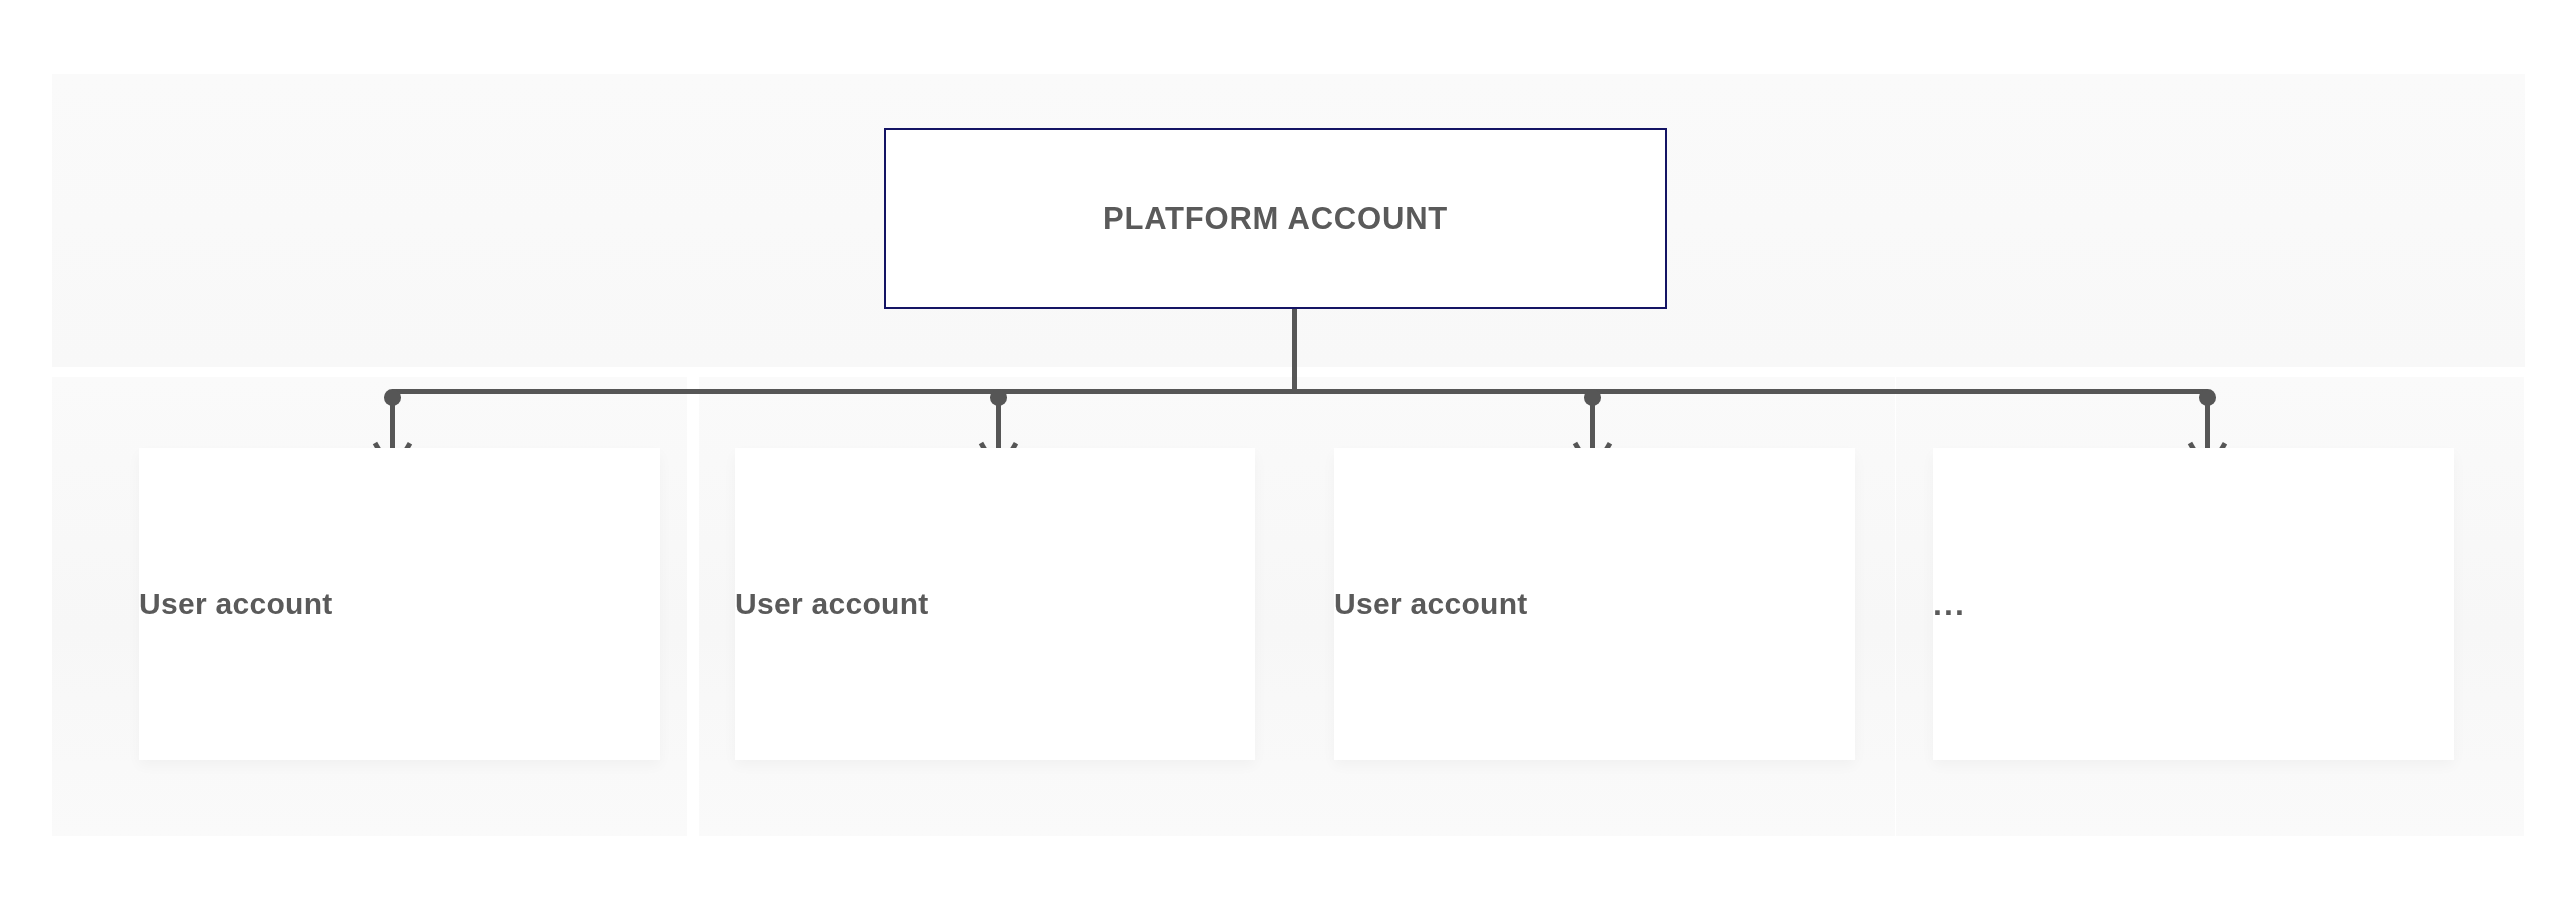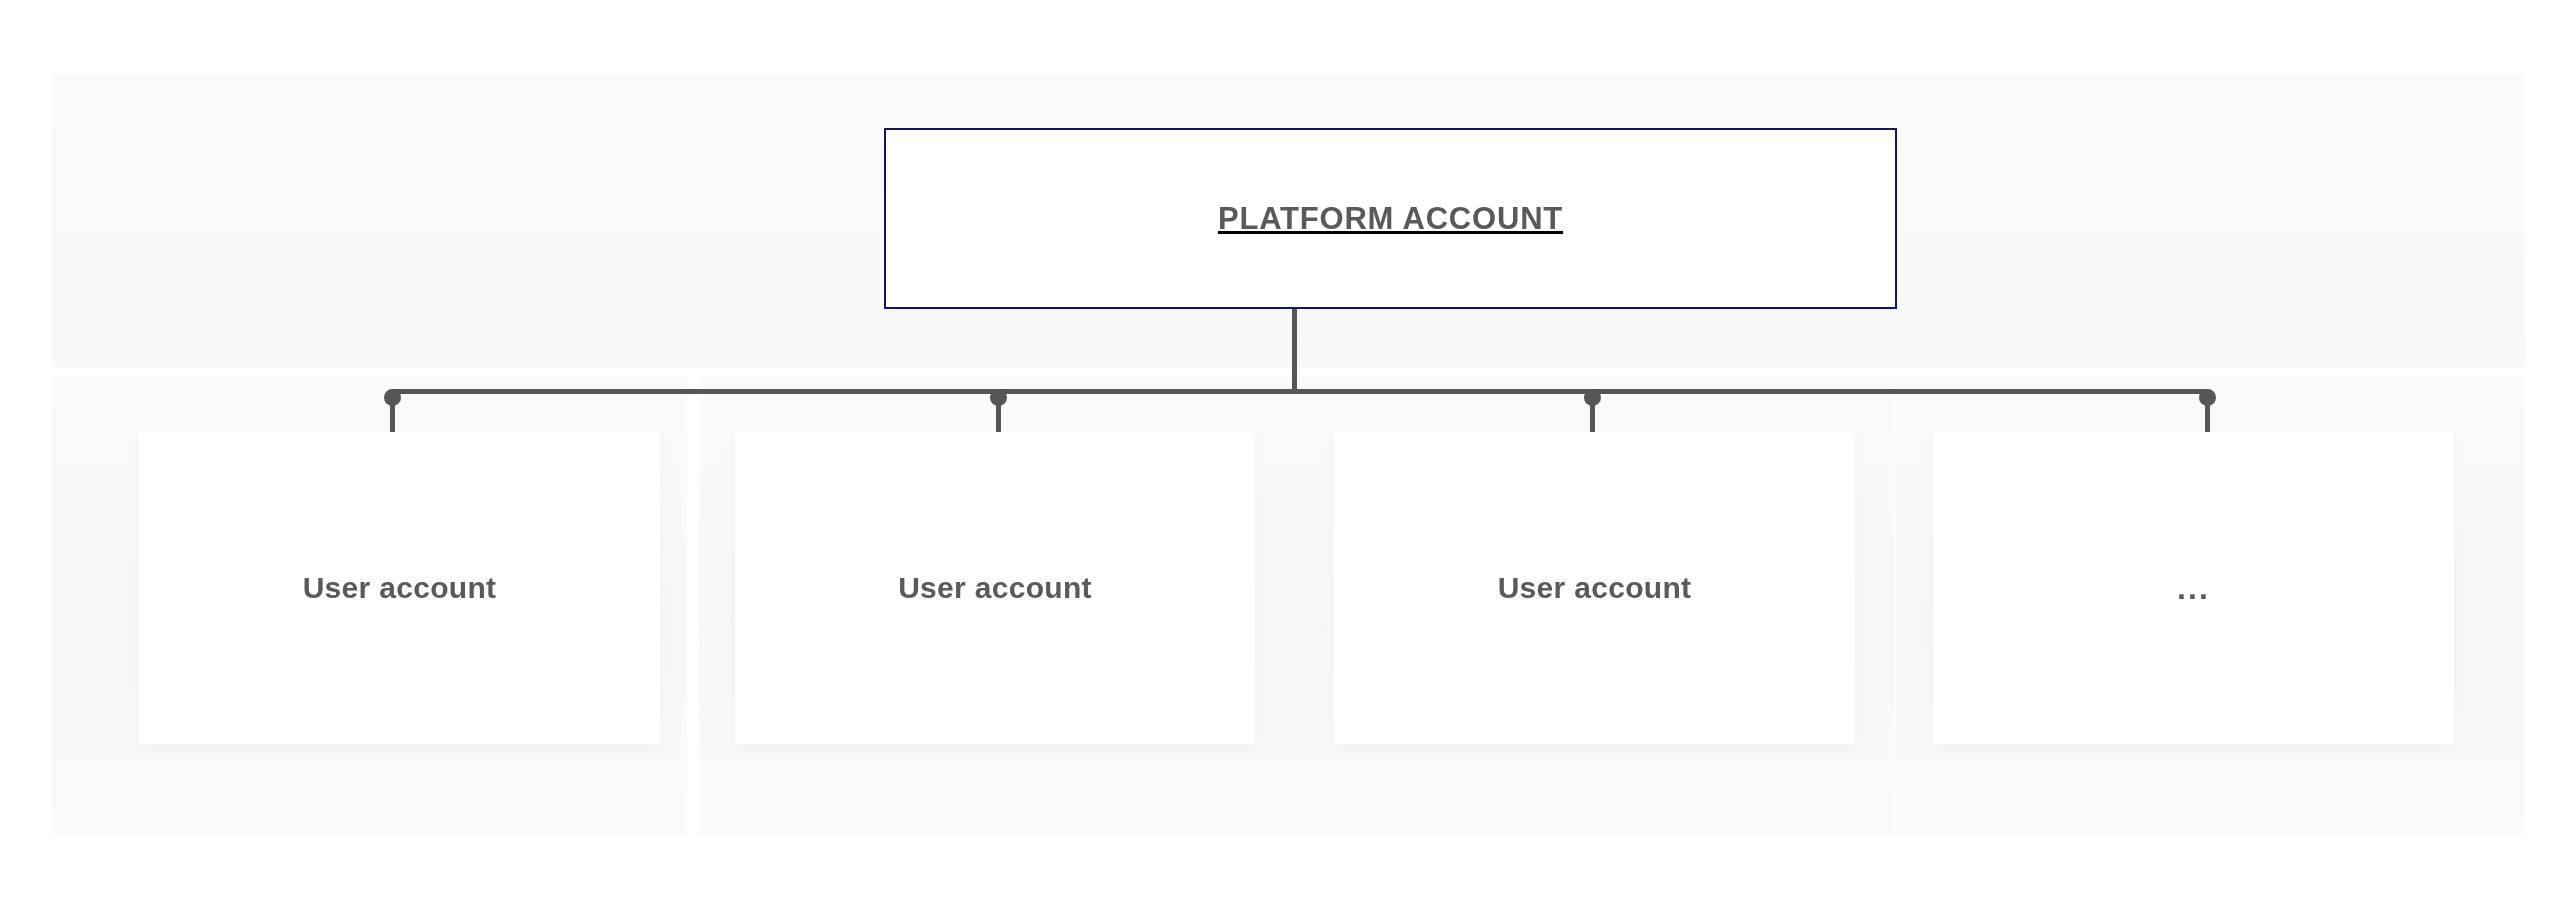--- a/index.html
+++ b/index.html
@@ -40,29 +40,28 @@
   .pb-1 { left: 52px;  width: 635px; }
   .pb-2 { left: 699px; width: 598px; }
   .pb-3 { left: 1297px; width: 598px; }
   .pb-4 { left: 1896px; width: 628px; }
 
   
   .root-box {
     position: absolute;
     left: 884px;
     top: 128px;
-    width: 1013px;
+    width: 783px;
     height: 181px;
     box-sizing: border-box;
     background: #ffffff;
     border: 2.6px solid #141464;
     display: flex;
     align-items: center;
     justify-content: center;
-    text-decoration: underline;
   }
   .root-label {
     font-size: 31px;
     font-weight: bold;
     color: #5a5a5a;
     letter-spacing: 0.8px;
     white-space: nowrap;
   }
 
   
@@ -133,26 +132,25 @@
   }
 
   .br-1 { left: 381px; }
   .br-2 { left: 987px; }
   .br-3 { left: 1581px; }
   .br-4 { left: 2196px; }
 
   
   .card {
     position: absolute;
-    top: 432px;
+    top: 448px;
     height: 312px;
     background: #ffffff;
     display: flex;
     align-items: center;
-    justify-content: center;
     box-shadow: 0 6.2px 13.5px rgba(0,0,0,0.035);
   }
   .card-1 { left: 139px;  width: 521px; }
   .card-2 { left: 735px; width: 520px; }
   .card-3 { left: 1334px; width: 521px; }
   .card-4 { left: 1933px; width: 521px; }
 
   .card-label {
     font-size: 30px;
     font-weight: bold;

